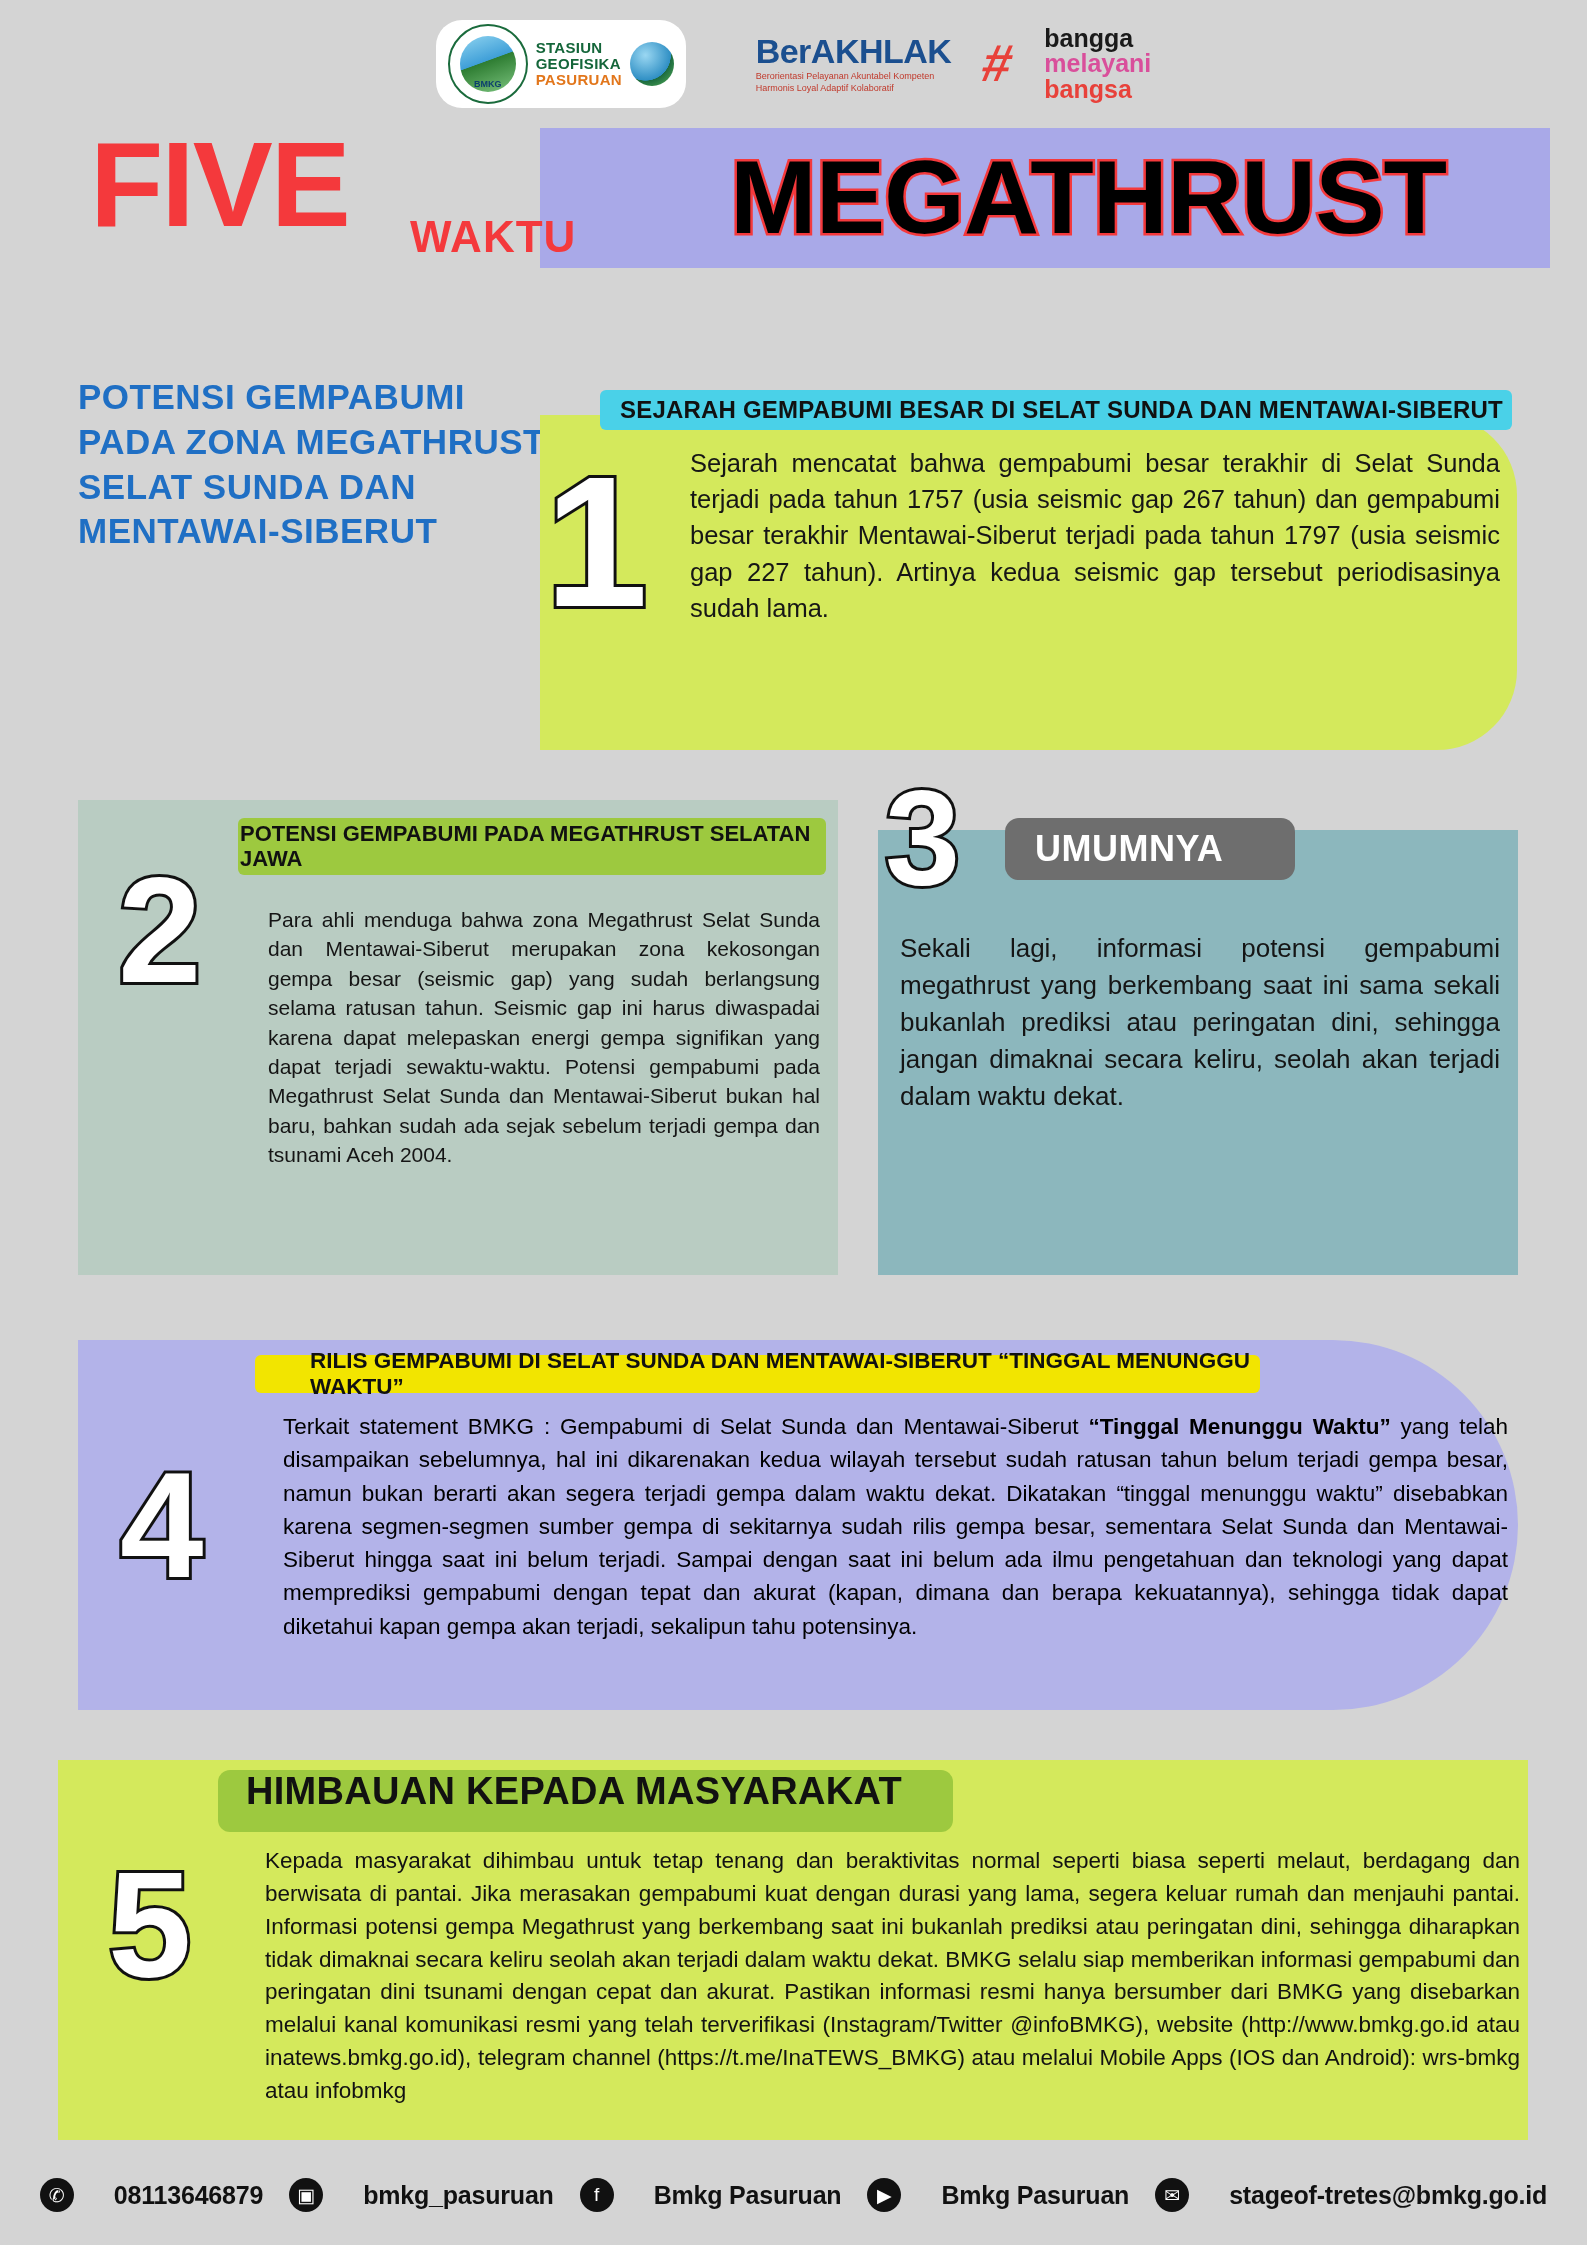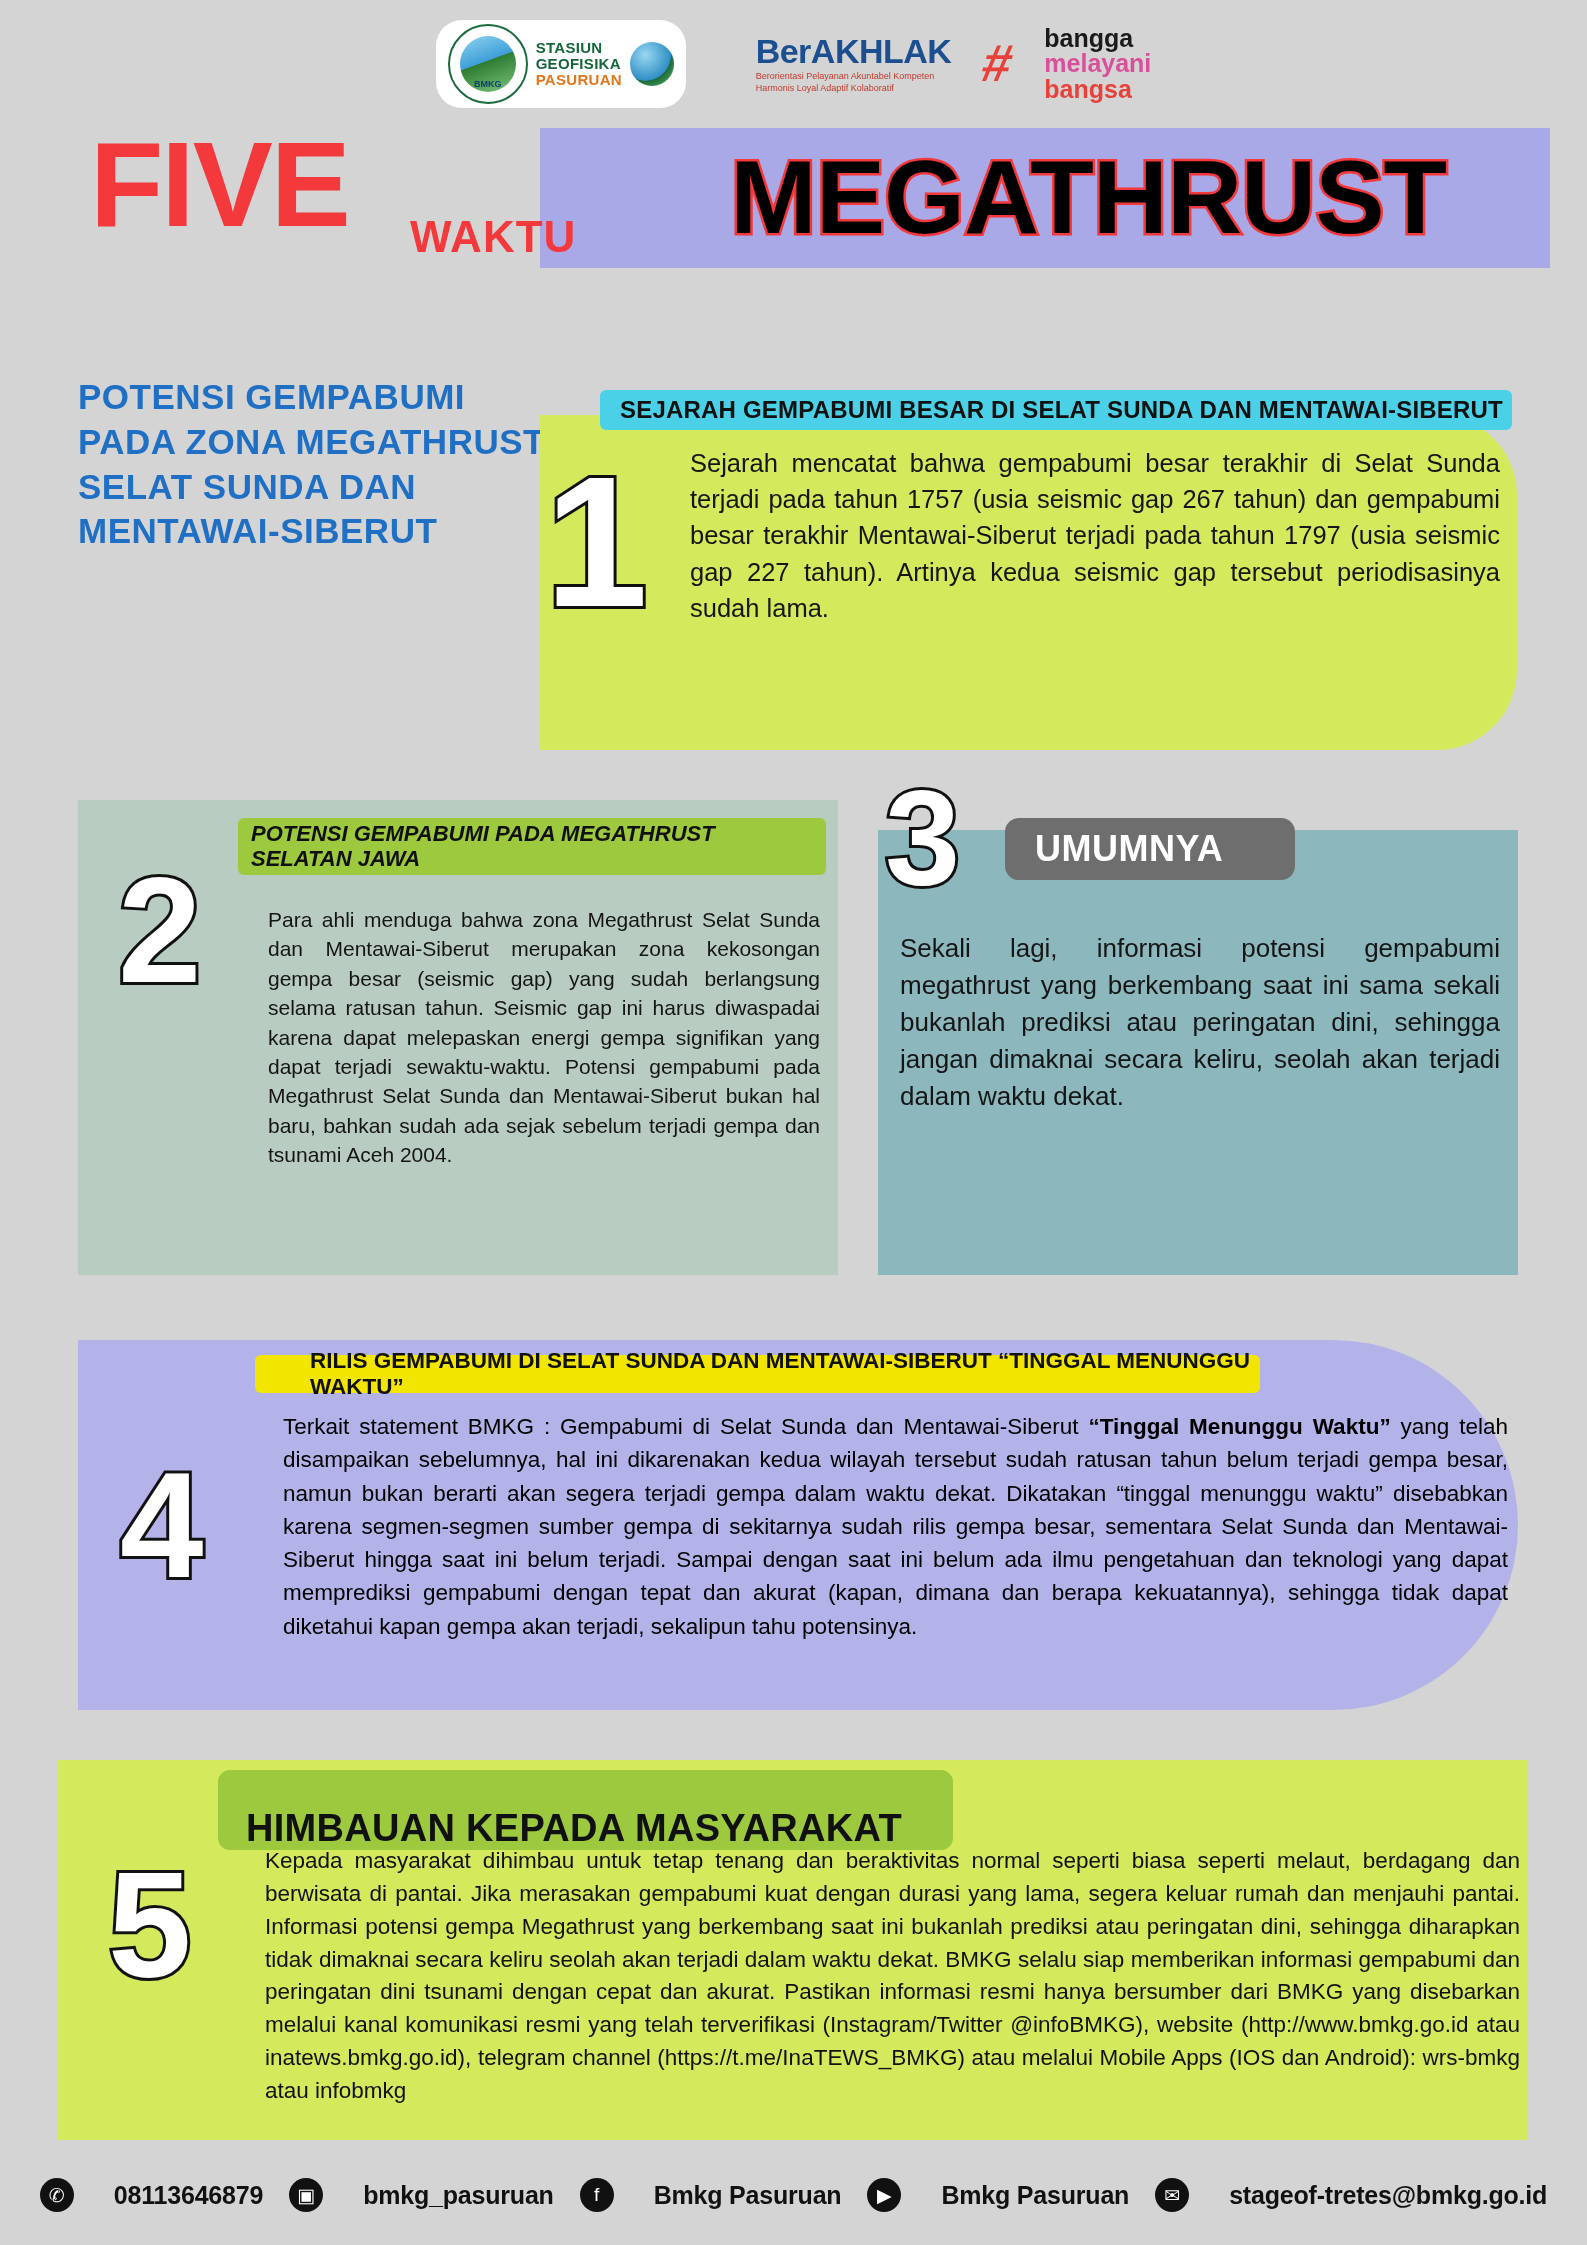--- a/index.html
+++ b/index.html
@@ -237,23 +237,22 @@
     background: #b9ccc2;
   }
   .card2-header {
     position: absolute;
     left: 238px;
     top: 818px;
     width: 588px;
     min-height: 38px;
     background: #9dc93f;
     border-radius: 6px;
-    padding: 4px 13px;
-    box-sizing: border-box;
-    font-style: italic;
+    padding: 4px 2px;
+    box-sizing: border-box;
   }
   .card2-header span {
     font-size: 22px;
     font-weight: bold;
     color: #111;
     line-height: 1.12;
     display: block;
   }
   .num2 {
     position: absolute;
@@ -371,25 +370,25 @@
     top: 1760px;
     width: 1470px;
     height: 380px;
     background: #d4e95c;
   }
   .card5-header {
     position: absolute;
     left: 218px;
     top: 1770px;
     width: 735px;
-    height: 80px;
+    height: 62px;
     background: #9dc93f;
     border-radius: 12px;
     display: flex;
-    align-items: flex-end;
+    align-items: flex-start;
     padding-left: 28px;
     box-sizing: border-box;
   }
   .card5-header span {
     font-size: 38px;
     font-weight: bold;
     color: #111;
     letter-spacing: .3px;
   }
   .num5 {

